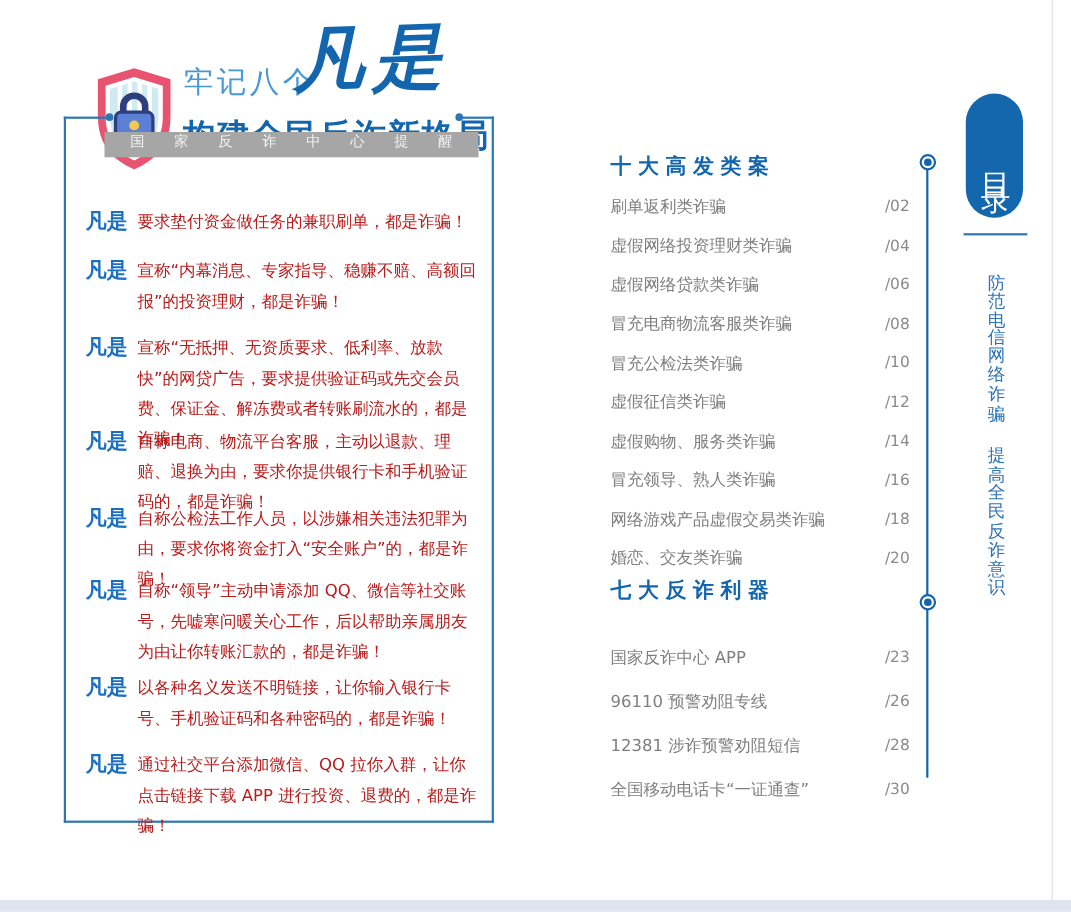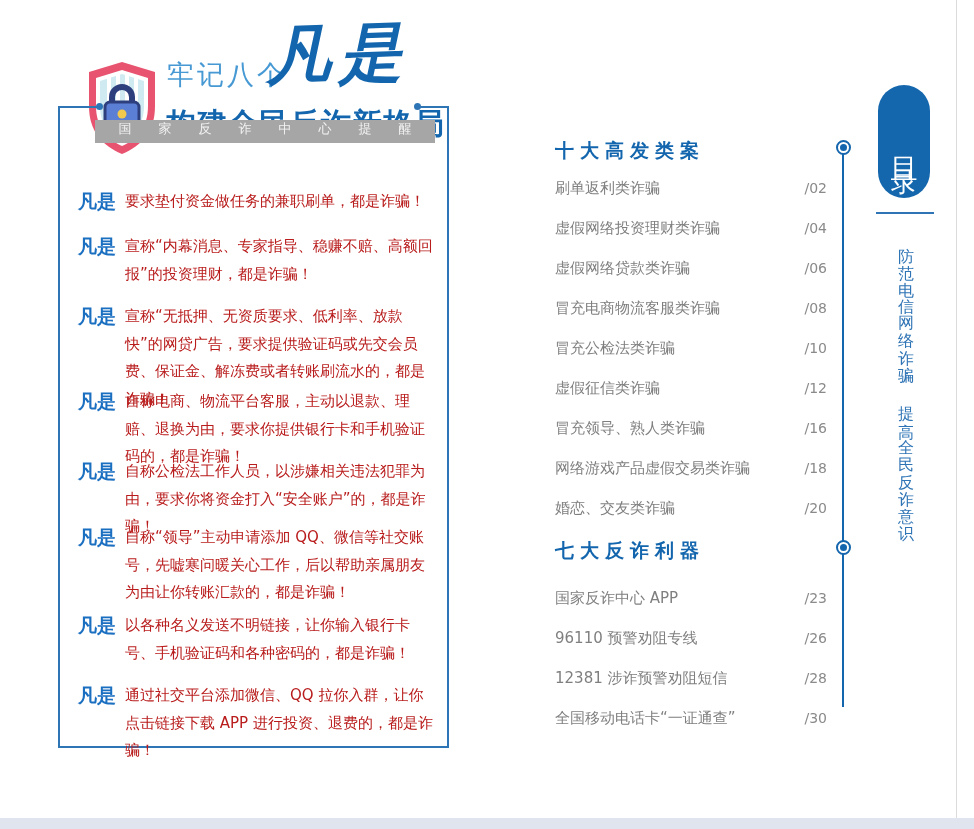--- a/index.html
+++ b/index.html
@@ -153,34 +153,38 @@
     </div>
     <div class="toc-row">
       <span class="toc-label">冒充公检法类诈骗</span>
       <span class="toc-page">/10</span>
     </div>
     <div class="toc-row">
       <span class="toc-label">虚假征信类诈骗</span>
       <span class="toc-page">/12</span>
     </div>
     <div class="toc-row">
+      <span class="toc-label">虚假购物、服务类诈骗</span>
+      <span class="toc-page">/14</span>
+    </div>
+    <div class="toc-row">
       <span class="toc-label">冒充领导、熟人类诈骗</span>
       <span class="toc-page">/16</span>
     </div>
     <div class="toc-row">
       <span class="toc-label">网络游戏产品虚假交易类诈骗</span>
       <span class="toc-page">/18</span>
     </div>
     <div class="toc-row">
       <span class="toc-label">婚恋、交友类诈骗</span>
       <span class="toc-page">/20</span>
     </div>
   </div>
 
-  <div class="toc-header" style="top:538px">七大反诈利器</div>
+  <div class="toc-header" style="top:524px">七大反诈利器</div>
 
   <div class="toc-list toc-list-2">
     <div class="toc-row">
       <span class="toc-label">国家反诈中心 APP</span>
       <span class="toc-page">/23</span>
     </div>
     <div class="toc-row">
       <span class="toc-label">96110 预警劝阻专线</span>
       <span class="toc-page">/26</span>
     </div>

